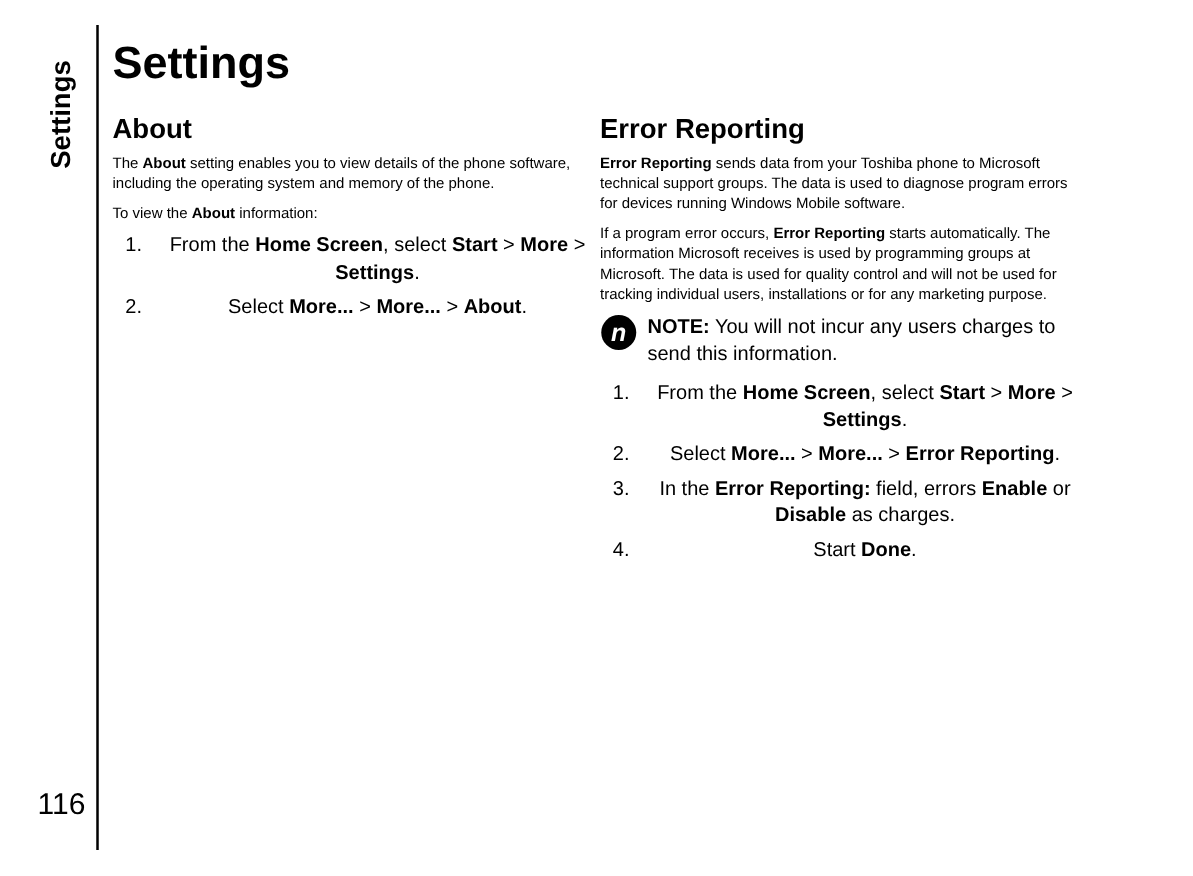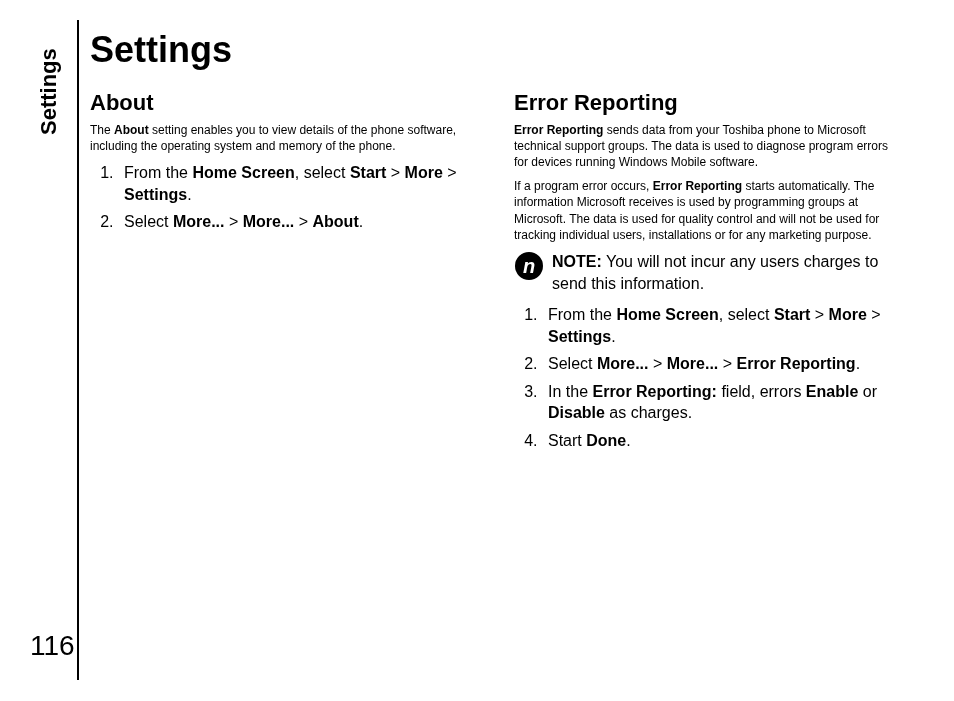--- a/index.html
+++ b/index.html
@@ -29,38 +29,37 @@
     top: 135px;
     transform: rotate(-90deg);
     transform-origin: left top;
     font-size: 22px;
     font-weight: bold;
   }
   .page-number {
     position: absolute;
     left: 30px;
     top: 630px;
-    font-size: 28px;
+    font-size: 24px;
     text-align: right;
   }
   .content {
     position: absolute;
     left: 90px;
     top: 30px;
     width: 820px;
   }
   h1.title {
     font-size: 36px;
     font-weight: bold;
     margin: 0 0 10px 0;
     line-height: 1.1;
   }
   .columns {
     display: flex;
-    gap: 34px;
   }
   .col {
     width: 390px;
   }
   h2.section {
     font-size: 22px;
     font-weight: bold;
     margin: 10px 0 6px 0;
   }
   p {
@@ -70,20 +69,21 @@
   }
   ol {
     font-size: 16px;
     line-height: 1.35;
     margin: 0 0 8px 0;
     padding-left: 28px;
   }
   ol li {
     margin-bottom: 6px;
     padding-left: 6px;
+    text-align: center;
   }
   .note-row {
     display: flex;
     align-items: flex-start;
     gap: 8px;
     margin: 8px 0 10px 0;
   }
   .note-icon {
     flex: 0 0 auto;
   }
@@ -107,20 +107,23 @@
     <div class="columns">
 
       <div class="col">
         <h2 class="section">About</h2>
 
         <p>
           <span>The </span><span class="b">About</span><span> setting enables you to view details of the phone software, including the operating system and memory of the phone.</span>
         </p>
 
 
+        <p>
+          <span>To view the </span><span class="b">About</span><span> information:</span>
+        </p>
 
         <ol>
           <li>
             <span>From the </span><span class="b">Home Screen</span><span>, select </span><span class="b">Start</span><span> &gt; </span><span class="b">More</span><span> &gt; </span><span class="b">Settings</span><span>.</span>
           </li>
           <li>
             <span>Select </span><span class="b">More...</span><span> &gt; </span><span class="b">More...</span><span> &gt; </span><span class="b">About</span><span>.</span>
           </li>
         </ol>
       </div>

